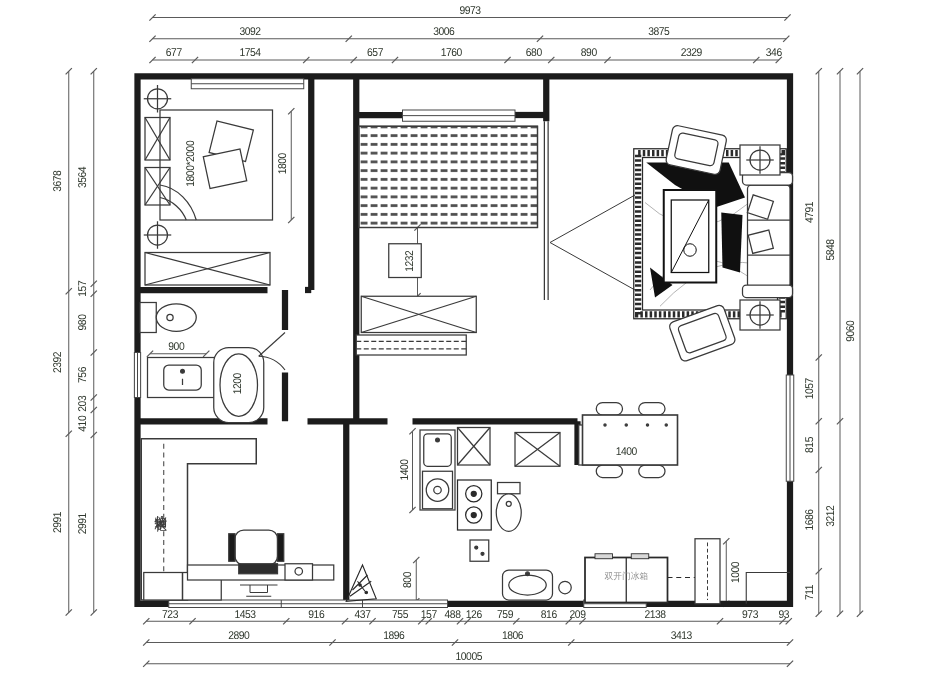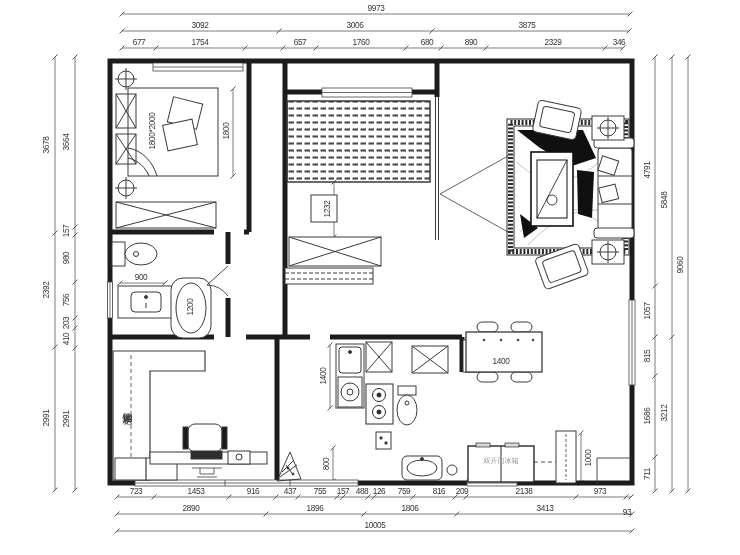--- a/index.html
+++ b/index.html
@@ -374,21 +374,21 @@
 <span class="dim" style="left:290px;top:491px">437</span>
 <span class="dim" style="left:320px;top:491px">755</span>
 <span class="dim" style="left:343px;top:491px">157</span>
 <span class="dim" style="left:362px;top:491px">488</span>
 <span class="dim" style="left:379px;top:491px">126</span>
 <span class="dim" style="left:404px;top:491px">759</span>
 <span class="dim" style="left:439px;top:491px">816</span>
 <span class="dim" style="left:462px;top:491px">209</span>
 <span class="dim" style="left:524px;top:491px">2138</span>
 <span class="dim" style="left:600px;top:491px">973</span>
-<span class="dim" style="left:627px;top:512px">93</span>
+<span class="dim" style="left:627px;top:491px">93</span>
 <span class="dim" style="left:191px;top:508px">2890</span>
 <span class="dim" style="left:315px;top:508px">1896</span>
 <span class="dim" style="left:410px;top:508px">1806</span>
 <span class="dim" style="left:545px;top:508px">3413</span>
 <span class="dim" style="left:375px;top:525px">10005</span>
 
 <span class="dimv" style="left:46px;top:145px">3678</span>
 <span class="dimv" style="left:46px;top:290px">2392</span>
 <span class="dimv" style="left:46px;top:418px">2991</span>
 <span class="dimv" style="left:66px;top:142px">3564</span>

